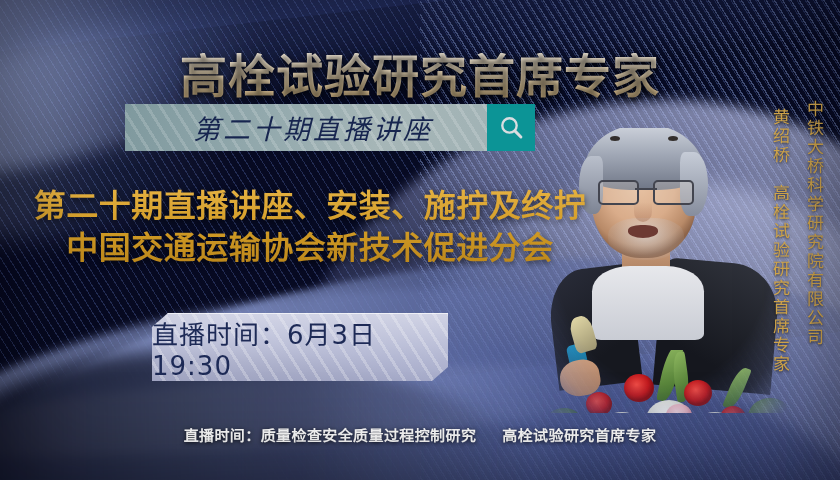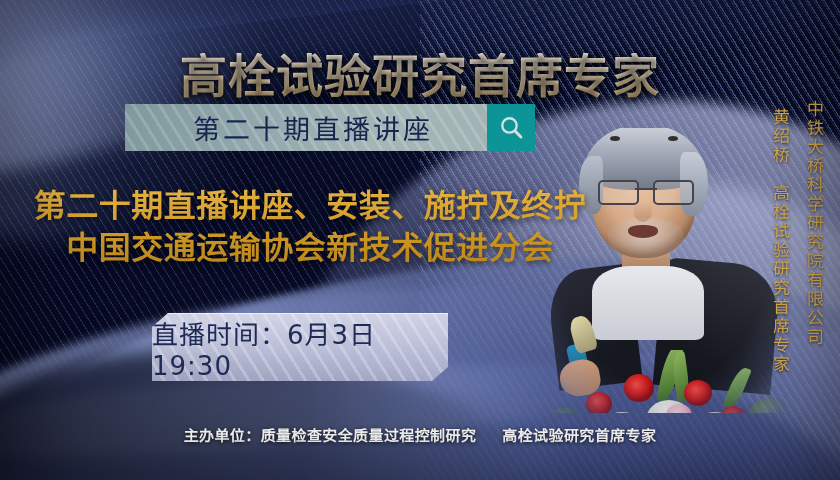--- a/index.html
+++ b/index.html
@@ -259,20 +259,21 @@
     filter:drop-shadow(0 2px 4px rgba(0,0,0,.5));
     z-index:6;
   }
 
   .subtitle-bar{
     position:absolute;left:125px;top:104px;
     width:410px;height:47px;
     display:flex;align-items:center;justify-content:center;
     background:linear-gradient(100deg,#7f999e 0%,#93a9ad 35%,#a6b6b7 62%,#9fb1b4 100%);
     z-index:6;
+    font-style:italic;
   }
   .subtitle-bar::after{
     content:"";position:absolute;inset:0;
     background:repeating-linear-gradient(58deg,
       rgba(255,255,255,0) 0px,rgba(255,255,255,0) 8px,
       rgba(255,255,255,.16) 8px,rgba(255,255,255,.16) 11px);
     pointer-events:none;
   }
   .subtitle-text{
     position:relative;z-index:2;
@@ -461,17 +462,17 @@
   </div>
 
   <div class="time-chip">
     <span class="time-text">直播时间：6月3日19:30</span>
   </div>
 
   <div class="vtext vtext-org">中铁大桥科学研究院有限公司</div>
   <div class="vtext vtext-person">黄绍桥　高栓试验研究首席专家</div>
 
   <div class="footer">
-    <span>主办单位：</span><span>质量检查安全质量过程控制研究</span><span class="gap"></span><span>高栓试验研究首席专家</span>
+    <span>直播时间：</span><span>质量检查安全质量过程控制研究</span><span class="gap"></span><span>高栓试验研究首席专家</span>
   </div>
 
   <div class="vignette"></div>
 </div>
 
 </body></html>

